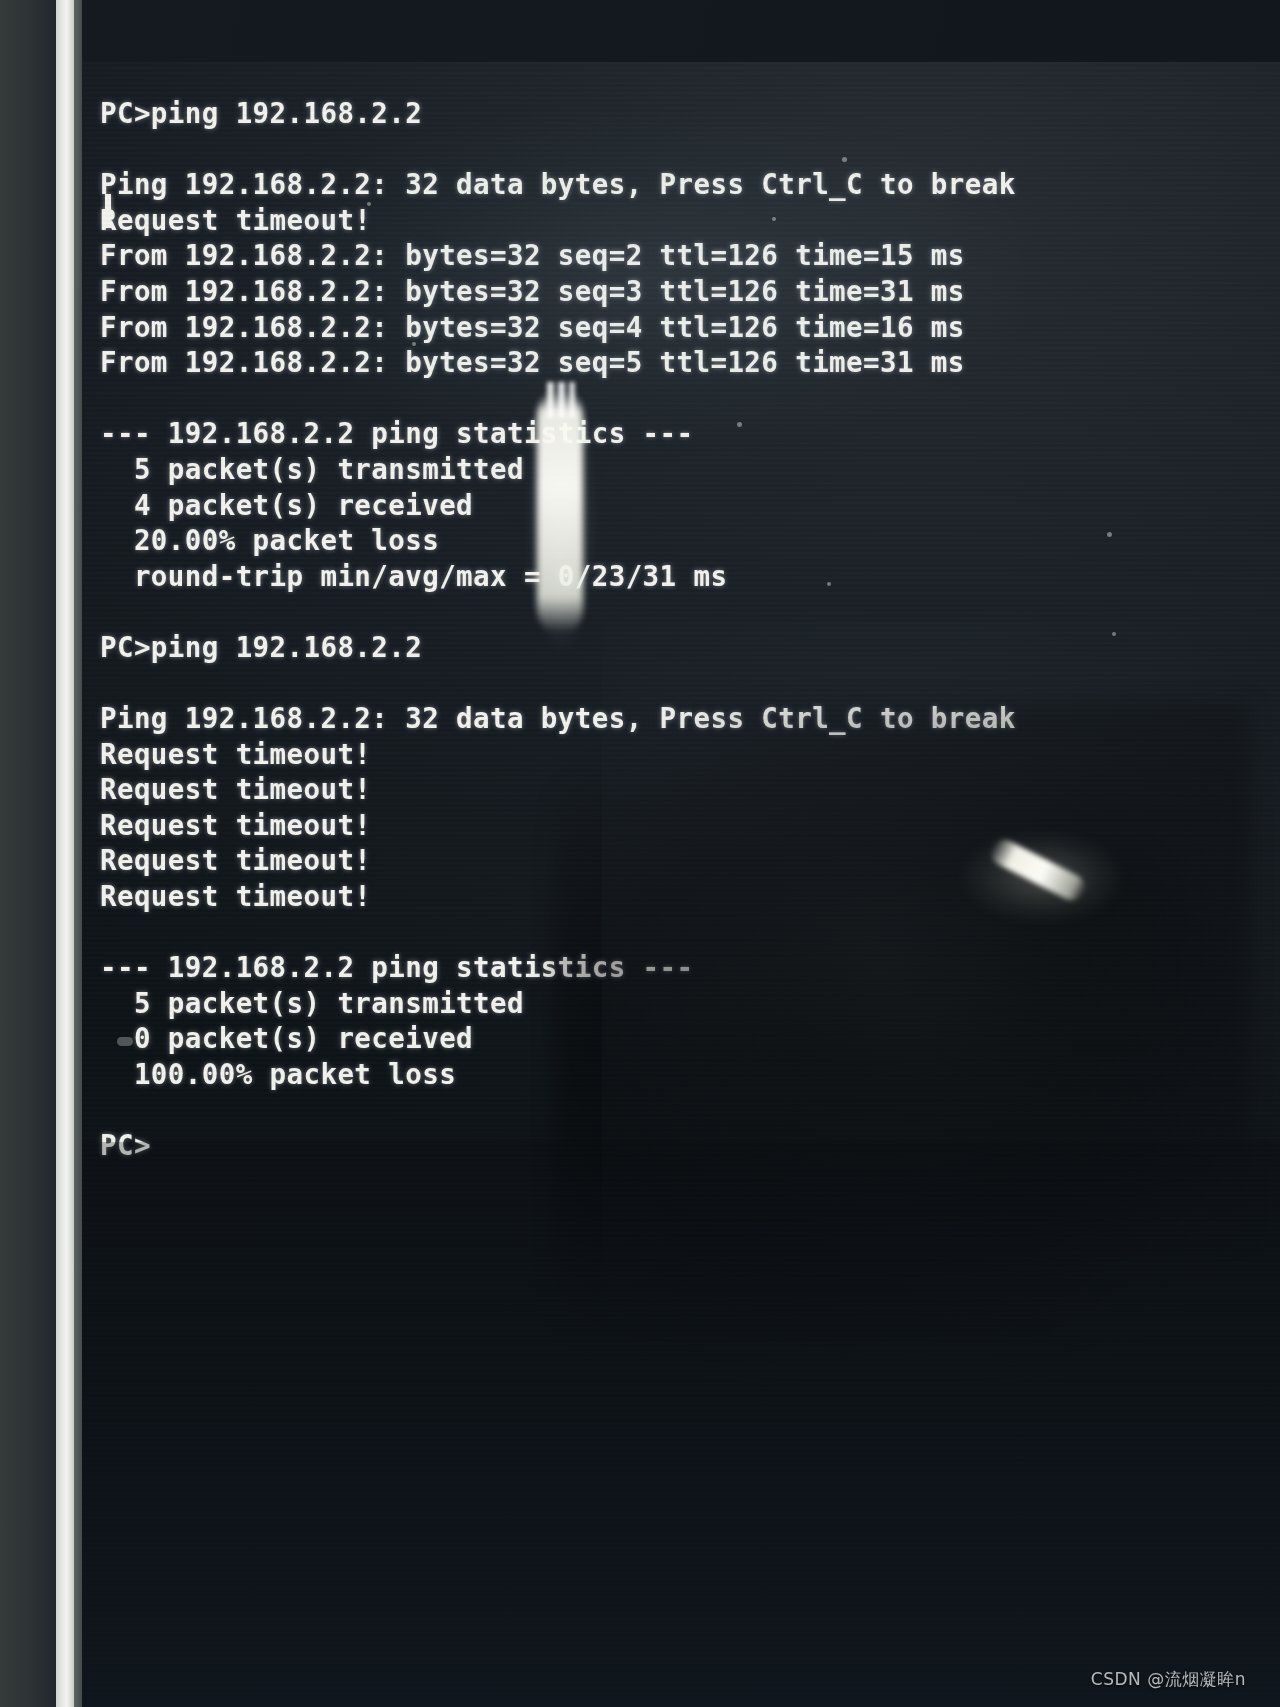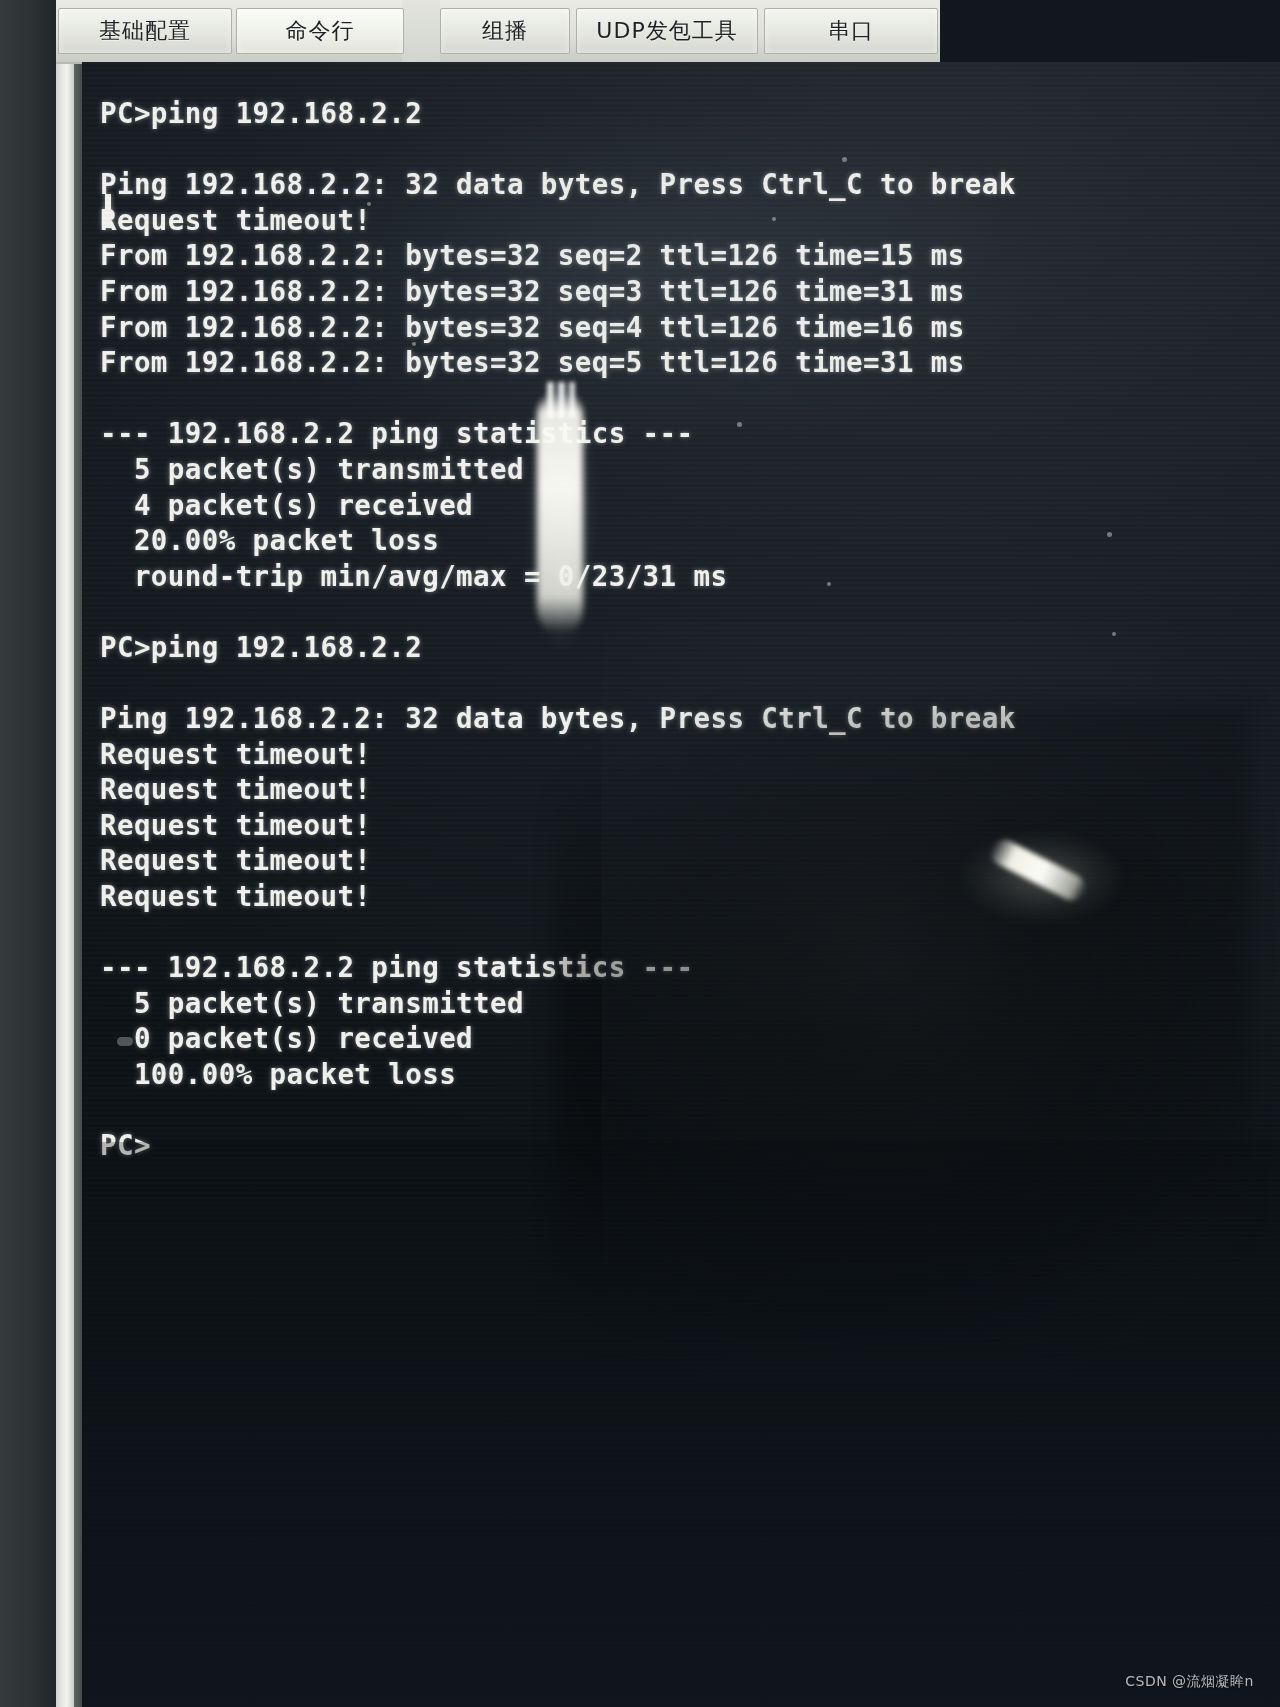--- a/index.html
+++ b/index.html
@@ -209,57 +209,38 @@
     position: absolute;
     left: 23px; top: 132px;
     width: 6px; height: 34px;
     background: #f2f3ee;
     box-shadow: 0 0 5px rgba(255,255,255,.5);
   }
 
   
   .watermark {
     position: absolute;
-    right: 26px; bottom: 16px;
+    right: 34px; bottom: 16px;
     color: rgba(228,232,236,.78);
-    font-size: 14px;
+    font-size: 17px;
     font-family: "DejaVu Sans", "Liberation Sans", sans-serif;
     letter-spacing: .5px;
     text-shadow: 0 1px 2px rgba(0,0,0,.6);
   }
 </style>
 </head>
 <body>
 
 <div id="shot">
 
   <div class="photo-bg"></div>
   <div class="left-dark"></div>
   <div class="frame-strip"></div>
   <div class="frame-strip2"></div>
 
-  <div class="tabbar">
-    <div class="tabgap" style="left:346px;width:38px;"></div>
-
-    <div class="tab tab-t1">
-      <span>基础配置</span>
-    </div>
-    <div class="tab tab-t2 sel">
-      <span>命令行</span>
-    </div>
-    <div class="tab tab-t3">
-      <span>组播</span>
-    </div>
-    <div class="tab tab-t4">
-      <span>UDP发包工具</span>
-    </div>
-    <div class="tab tab-t5">
-      <span>串口</span>
-    </div>
-  </div>
 
   <div class="terminal">
 
     <div class="ttext" id="console-text"><span class="ln">PC&gt;ping 192.168.2.2</span><span class="ln blank"> </span><span class="ln">Ping 192.168.2.2: 32 data bytes, Press Ctrl_C to break</span><span class="ln">Request timeout!</span><span class="ln">From 192.168.2.2: bytes=32 seq=2 ttl=126 time=15 ms</span><span class="ln">From 192.168.2.2: bytes=32 seq=3 ttl=126 time=31 ms</span><span class="ln">From 192.168.2.2: bytes=32 seq=4 ttl=126 time=16 ms</span><span class="ln">From 192.168.2.2: bytes=32 seq=5 ttl=126 time=31 ms</span><span class="ln blank"> </span><span class="ln">--- 192.168.2.2 ping statistics ---</span><span class="ln">  5 packet(s) transmitted</span><span class="ln">  4 packet(s) received</span><span class="ln">  20.00% packet loss</span><span class="ln">  round-trip min/avg/max = 0/23/31 ms</span><span class="ln blank"> </span><span class="ln">PC&gt;ping 192.168.2.2</span><span class="ln blank"> </span><span class="ln">Ping 192.168.2.2: 32 data bytes, Press Ctrl_C to break</span><span class="ln">Request timeout!</span><span class="ln">Request timeout!</span><span class="ln">Request timeout!</span><span class="ln">Request timeout!</span><span class="ln">Request timeout!</span><span class="ln blank"> </span><span class="ln">--- 192.168.2.2 ping statistics ---</span><span class="ln">  5 packet(s) transmitted</span><span class="ln">  0 packet(s) received</span><span class="ln">  100.00% packet loss</span><span class="ln blank"> </span><span class="ln">PC&gt;</span></div>
 
     <div class="cursor"></div>
 
     <div class="bands"></div>
     <div class="sheen-a"></div>
     <div class="silhouette"></div>

